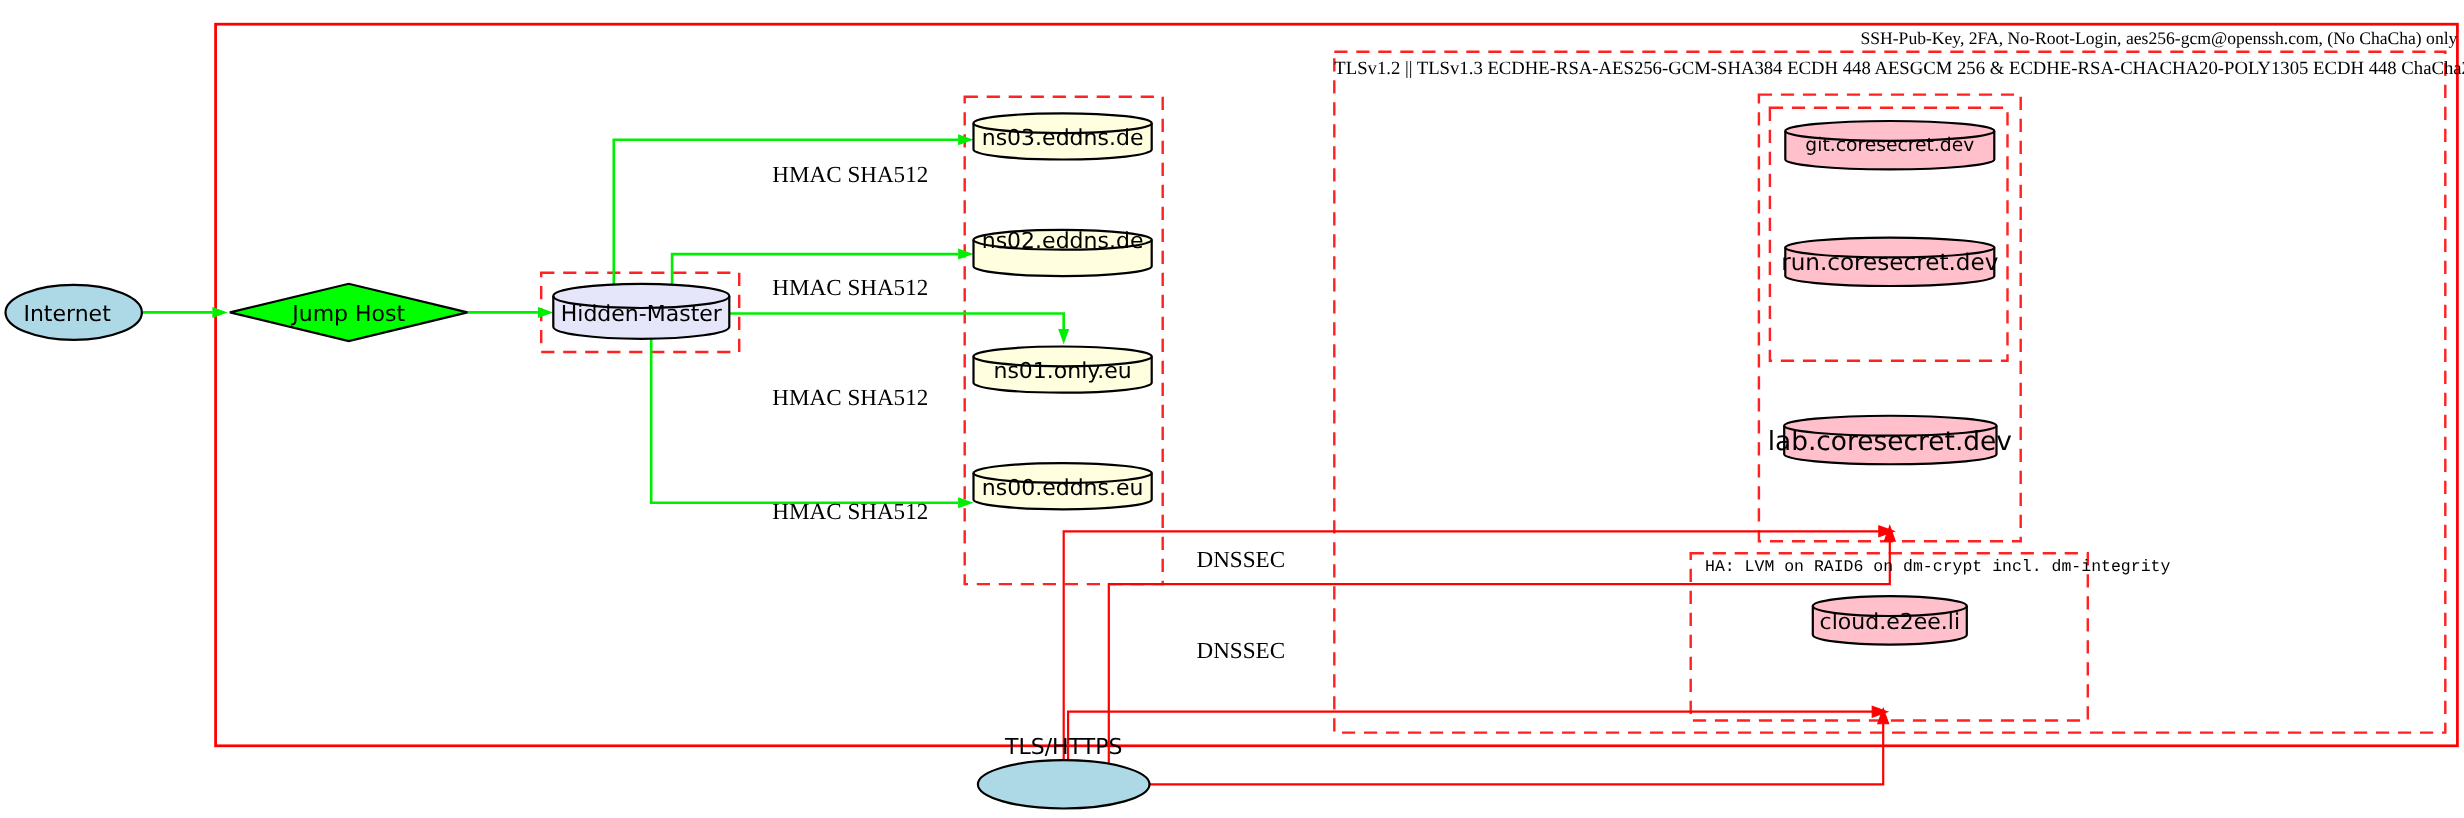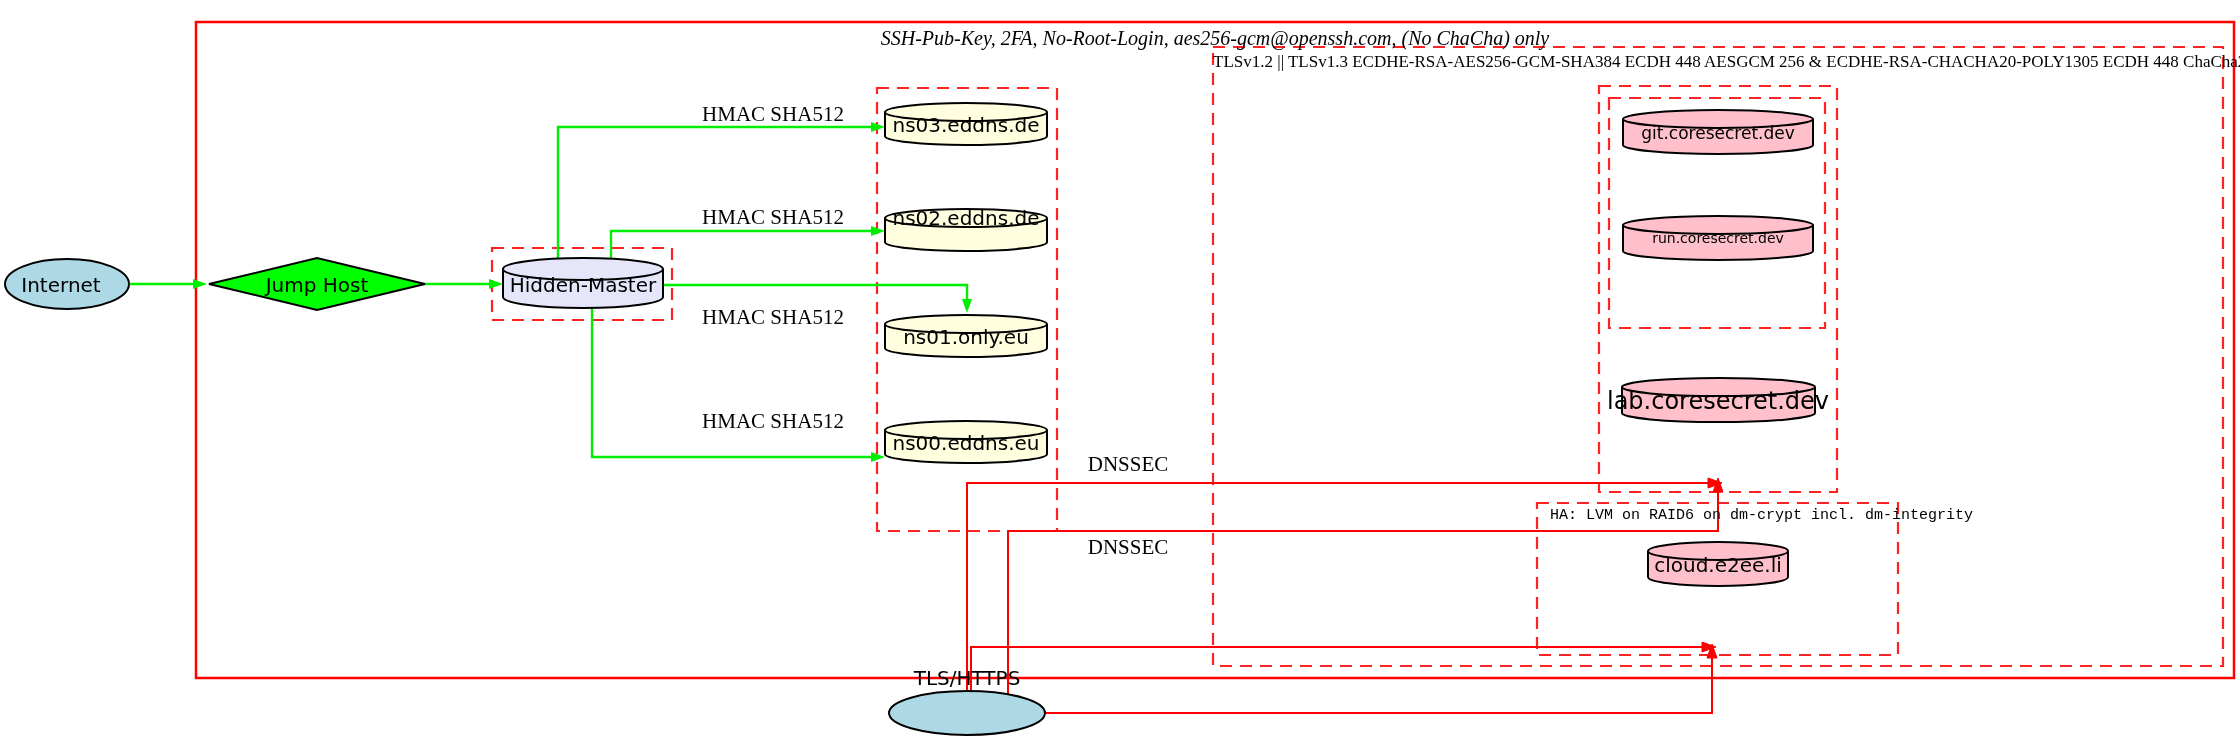--- a/index.html
+++ b/index.html
@@ -1,23 +1,23 @@
 <!DOCTYPE html>
 <html><head>
 <meta charset="utf-8">
 <style>
   html,body{margin:0;padding:0;background:#ffffff;}
   #stage{position:relative;width:2240px;height:744px;background:#ffffff;overflow:hidden;
          font-family:"DejaVu Sans",sans-serif;}
   #graph-svg{position:absolute;left:0;top:0;}
   .lbl{position:absolute;white-space:nowrap;color:#000;line-height:1.1;}
   .node-lbl{font-family:"DejaVu Sans",sans-serif;font-size:20px;transform:translate(-50%,-50%);}
-  .edge-lbl{font-family:"Liberation Serif","DejaVu Serif",serif;font-size:21px;transform:translateX(-50%);}
+  .edge-lbl{font-family:"Liberation Serif","DejaVu Serif",serif;font-size:21px;transform:translateX(-50%);margin-top:44px;}
   .cluster-lbl{font-family:"Liberation Serif","DejaVu Serif",serif;color:#000;}
-  .ssh-lbl{font-size:20px;text-align:center;font-style:italic;}
+  .ssh-lbl{font-size:16px;text-align:right;}
   .tls-lbl{font-size:17px;text-align:center;}
   .ha-lbl{font-size:15px;font-family:Liberation Mono, monospace;}
 </style>
 </head>
 <body>
 
 <div id="stage">
 
   <svg id="graph-svg" width="2240" height="744" viewBox="0 0 2240 744">
 
@@ -98,21 +98,21 @@
   <div class="lbl cluster-lbl ha-lbl" style="left:1550px;top:508px;">HA: LVM on RAID6 on dm-crypt incl. dm-integrity</div>
 
   <div class="lbl node-lbl" style="left:61px;top:285px;">Internet</div>
   <div class="lbl node-lbl" style="left:317px;top:285px;">Jump Host</div>
   <div class="lbl node-lbl" style="left:583px;top:285px;">Hidden-Master</div>
   <div class="lbl node-lbl" style="left:966px;top:125px;">ns03.eddns.de</div>
   <div class="lbl node-lbl" style="left:966px;top:218px;">ns02.eddns.de</div>
   <div class="lbl node-lbl" style="left:966px;top:337px;">ns01.only.eu</div>
   <div class="lbl node-lbl" style="left:966px;top:443px;">ns00.eddns.eu</div>
   <div class="lbl node-lbl" style="left:1718px;top:133px;font-size:17px;">git.coresecret.dev</div>
-  <div class="lbl node-lbl" style="left:1718px;top:239px;font-size:14px;">run.coresecret.dev</div>
+  <div class="lbl node-lbl" style="left:1718px;top:239px;font-size:21px;">run.coresecret.dev</div>
   <div class="lbl node-lbl" style="left:1718px;top:401px;font-size:24px;">lab.coresecret.dev</div>
   <div class="lbl node-lbl" style="left:1718px;top:565px;">cloud.e2ee.li</div>
   <div class="lbl node-lbl" style="left:967px;top:678px;">TLS/HTTPS</div>
 
   <div class="lbl edge-lbl" style="left:773px;top:103px;">HMAC SHA512</div>
   <div class="lbl edge-lbl" style="left:773px;top:206px;">HMAC SHA512</div>
   <div class="lbl edge-lbl" style="left:773px;top:306px;">HMAC SHA512</div>
   <div class="lbl edge-lbl" style="left:773px;top:410px;">HMAC SHA512</div>
   <div class="lbl edge-lbl" style="left:1128px;top:453px;">DNSSEC</div>
   <div class="lbl edge-lbl" style="left:1128px;top:536px;">DNSSEC</div>

